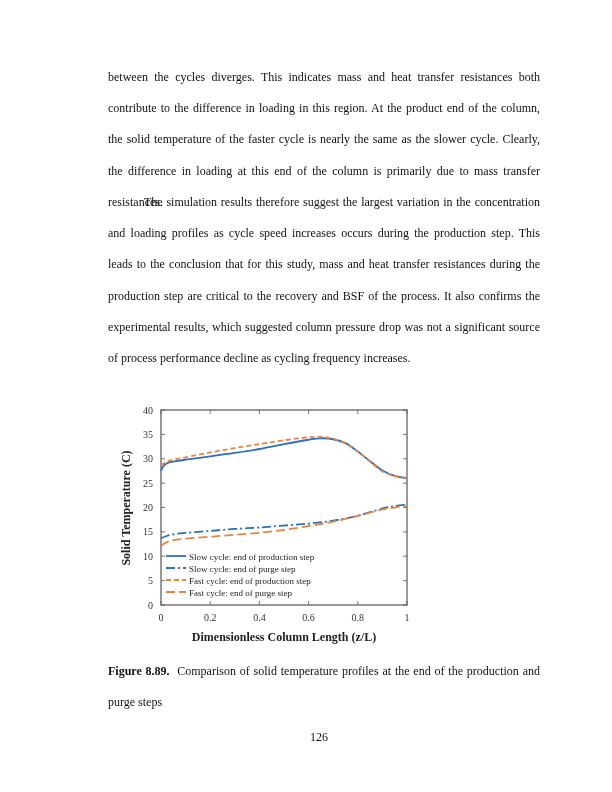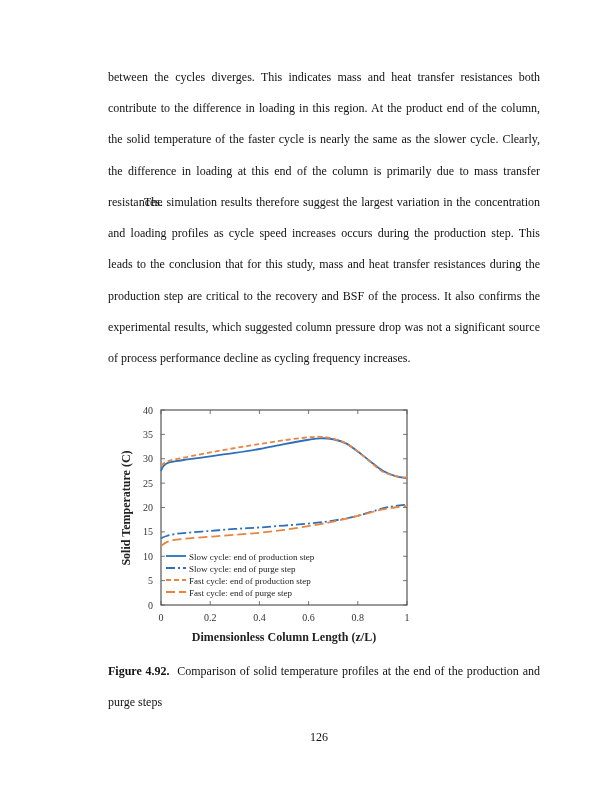--- a/index.html
+++ b/index.html
@@ -89,15 +89,15 @@
       <text x="81" y="173.5" font-size="9" fill="#222">Slow cycle: end of purge step</text>
       <line x1="58" y1="182" x2="78" y2="182" stroke="#e8843f" stroke-width="1.8" stroke-dasharray="5,3"></line>
       <text x="81" y="185.5" font-size="9" fill="#222">Fast cycle: end of production step</text>
       <line x1="58" y1="194" x2="78" y2="194" stroke="#e8843f" stroke-width="1.8" stroke-dasharray="9,4"></line>
       <text x="81" y="197.5" font-size="9" fill="#222">Fast cycle: end of purge step</text>
     </g>
   <text id="xlabel" x="176" y="243" text-anchor="middle" font-size="12" font-weight="bold" fill="#222">Dimensionless Column Length (z/L)</text>
   <text id="ylabel" x="0" y="0" text-anchor="middle" font-size="12" font-weight="bold" fill="#222" transform="translate(22,110) rotate(-90)">Solid Temperature (C)</text>
 </svg>
 
-<p class="caption"><b>Figure 4.92.</b>&nbsp; <span>Comparison of solid temperature profiles at the end of the production and purge steps</span></p>
+<p class="caption"><b>Figure 8.89.</b>&nbsp; <span>Comparison of solid temperature profiles at the end of the production and purge steps</span></p>
 
 <div class="page-num">126</div>
 
 </body></html>

